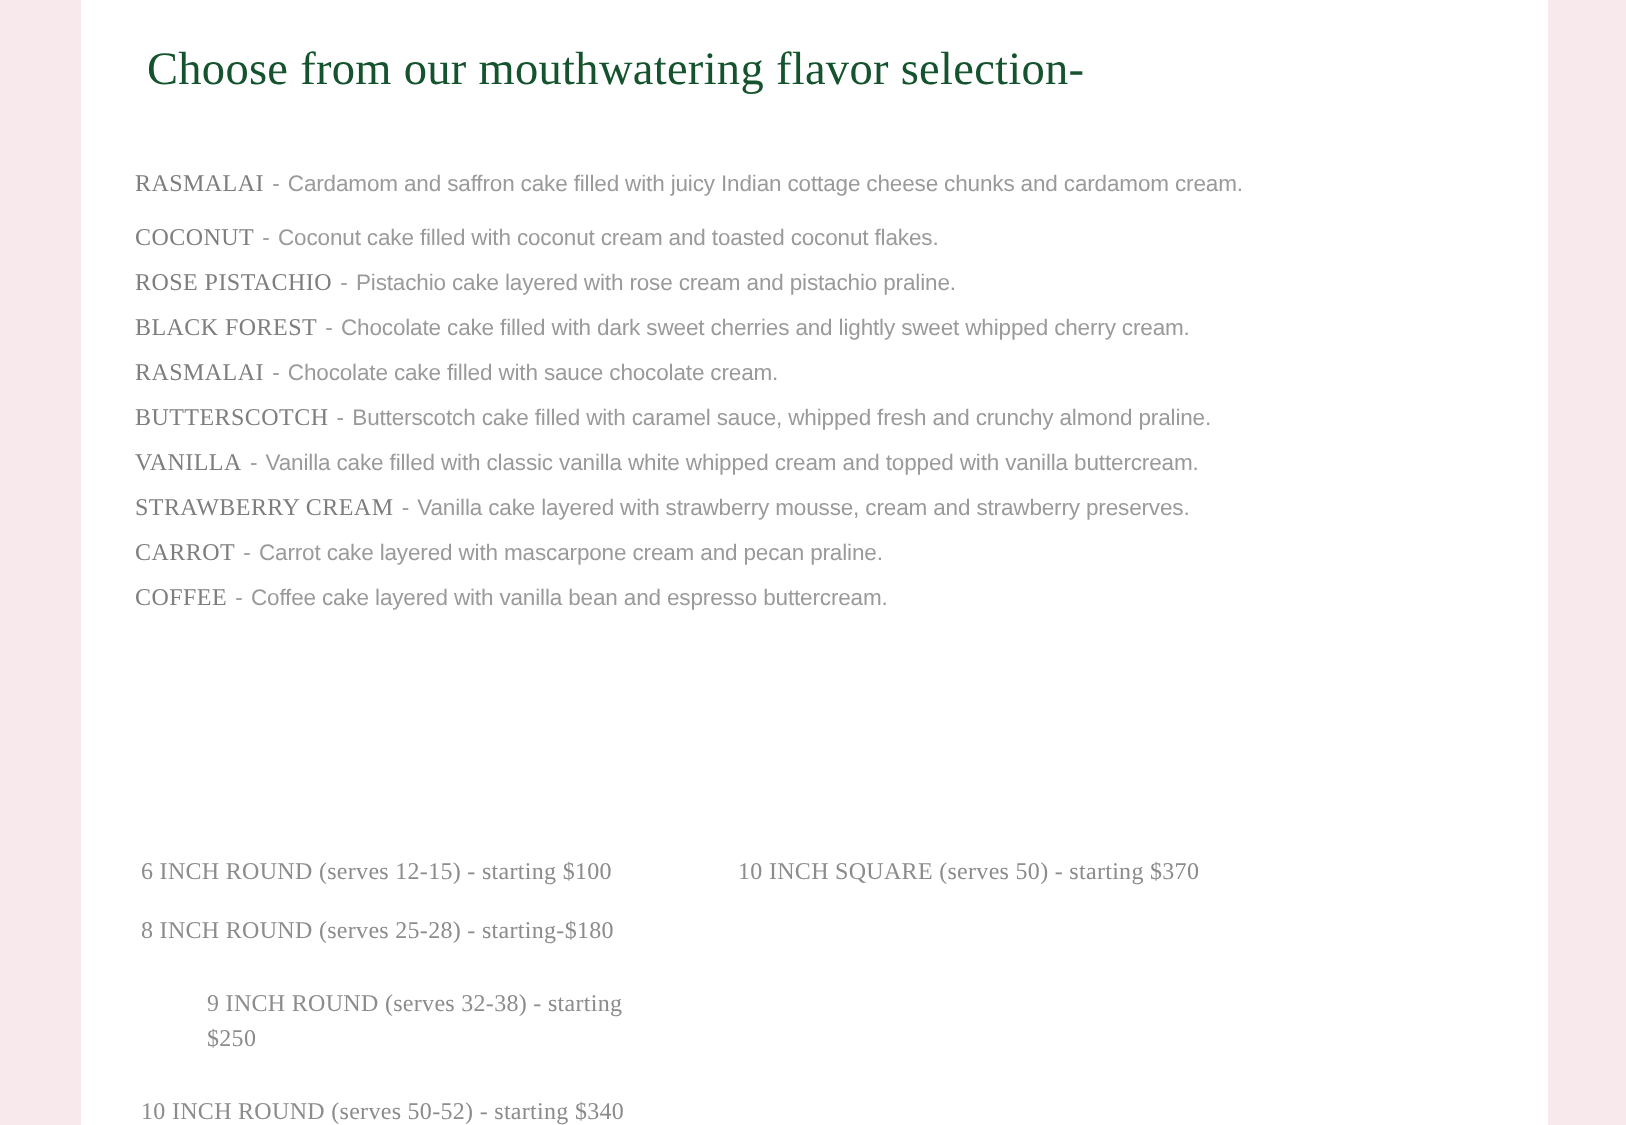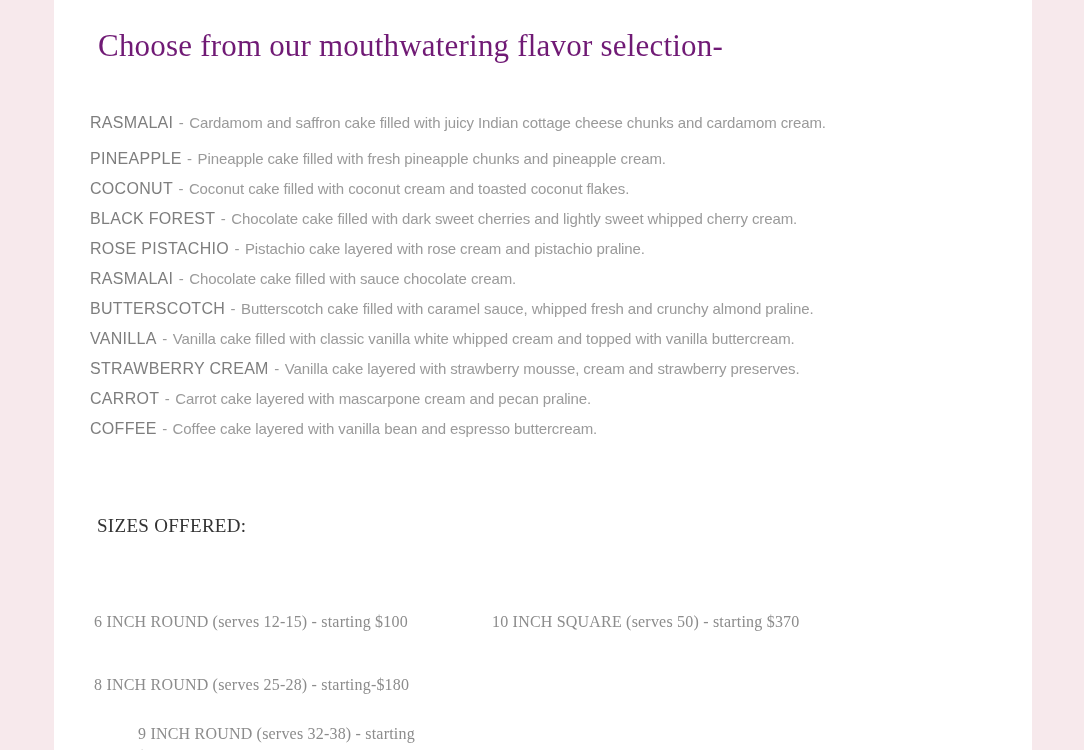--- a/index.html
+++ b/index.html
@@ -28,41 +28,41 @@
     background: #ffffff;
     overflow: hidden;
   }
   .heading {
     position: absolute;
     left: 44px;
     top: 28px;
     font-family: "Liberation Serif", serif;
     font-size: 31px;
     font-weight: 400;
-    color: #701a75;
+    color: #14532d;
     letter-spacing: 0.2px;
     white-space: nowrap;
   }
   .flavor-list {
     position: absolute;
     left: 36px;
     top: 108px;
     width: 900px;
   }
   .flavor-row {
     height: 30px;
     line-height: 30px;
     white-space: nowrap;
   }
   .flavor-row.wide {
     height: 36px;
     line-height: 30px;
   }
   .flavor-name {
-    font-family: Liberation Sans, sans-serif;
+    font-family: Liberation Serif, serif;
     font-size: 16px;
     color: #7e7e7e;
     letter-spacing: 0.3px;
   }
   .flavor-sep {
     font-family: "Liberation Sans", sans-serif;
     font-size: 15px;
     color: #9a9a9a;
     padding: 0 1px;
   }
@@ -98,64 +98,59 @@
   .size-row {
     font-family: "Liberation Serif", serif;
     font-size: 16px;
     color: #8c8c8c;
     letter-spacing: 0.2px;
     line-height: 23px;
   }
   .size-row.gap-sm { margin-bottom: 16px; }
   .size-row.gap-lg { margin-bottom: 26px; }
   .size-row.wrap { white-space: normal; width: 300px; margin-left: 44px; }
-  .size-row.nowrap { white-space: nowrap; margin-top: 40px; }
+  .size-row.nowrap { white-space: nowrap; }
 </style>
 </head>
 <body>
 
 <div class="page">
   <div class="content-panel">
 
     <div class="heading">Choose from our mouthwatering flavor selection-</div>
 
     <div class="flavor-list">
 
       <div class="flavor-row wide">
         <span class="flavor-name">RASMALAI</span>
         <span class="flavor-sep">-</span>
         <span class="flavor-desc">Cardamom and saffron cake filled with juicy Indian cottage cheese chunks and cardamom cream.</span>
       </div>
 
 
-      <div class="flavor-row">
-        <span class="flavor-name">PINEAPPLE</span>
-        <span class="flavor-sep">-</span>
-        <span class="flavor-desc">Pineapple cake filled with fresh pineapple chunks and pineapple cream.</span>
-      </div>
 
       <div class="flavor-row">
         <span class="flavor-name">COCONUT</span>
         <span class="flavor-sep">-</span>
         <span class="flavor-desc">Coconut cake filled with coconut cream and toasted coconut flakes.</span>
       </div>
 
       <div class="flavor-row">
+        <span class="flavor-name">ROSE PISTACHIO</span>
+        <span class="flavor-sep">-</span>
+        <span class="flavor-desc">Pistachio cake layered with rose cream and pistachio praline.</span>
+      </div>
+
+      <div class="flavor-row">
         <span class="flavor-name">BLACK FOREST</span>
         <span class="flavor-sep">-</span>
         <span class="flavor-desc">Chocolate cake filled with dark sweet cherries and lightly sweet whipped cherry cream.</span>
       </div>
 
       <div class="flavor-row">
-        <span class="flavor-name">ROSE PISTACHIO</span>
-        <span class="flavor-sep">-</span>
-        <span class="flavor-desc">Pistachio cake layered with rose cream and pistachio praline.</span>
-      </div>
-
-      <div class="flavor-row">
         <span class="flavor-name">RASMALAI</span>
         <span class="flavor-sep">-</span>
         <span class="flavor-desc">Chocolate cake filled with sauce chocolate cream.</span>
       </div>
 
       <div class="flavor-row">
         <span class="flavor-name">BUTTERSCOTCH</span>
         <span class="flavor-sep">-</span>
         <span class="flavor-desc">Butterscotch cake filled with caramel sauce, whipped fresh and crunchy almond praline.</span>
       </div>
@@ -179,21 +174,20 @@
       </div>
 
       <div class="flavor-row">
         <span class="flavor-name">COFFEE</span>
         <span class="flavor-sep">-</span>
         <span class="flavor-desc">Coffee cake layered with vanilla bean and espresso buttercream.</span>
       </div>
 
     </div>
 
-    <div class="sizes-title">SIZES OFFERED:</div>
 
     <div class="sizes-grid">
 
       <div class="sizes-col left">
         <div class="size-row nowrap gap-sm">6 INCH ROUND (serves 12-15) - starting $100</div>
         <div class="size-row nowrap gap-lg">8 INCH ROUND (serves 25-28) - starting-$180</div>
         <div class="size-row wrap gap-lg">9 INCH ROUND (serves 32-38) - starting $250</div>
         <div class="size-row nowrap">10 INCH ROUND (serves 50-52) - starting $340</div>
       </div>
 

